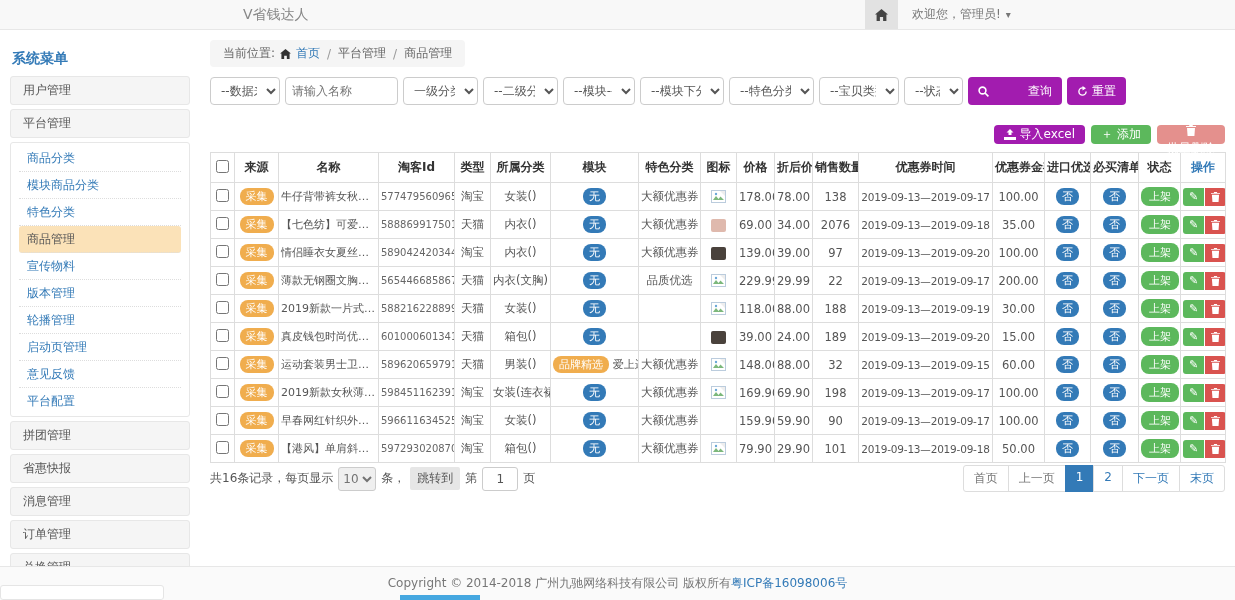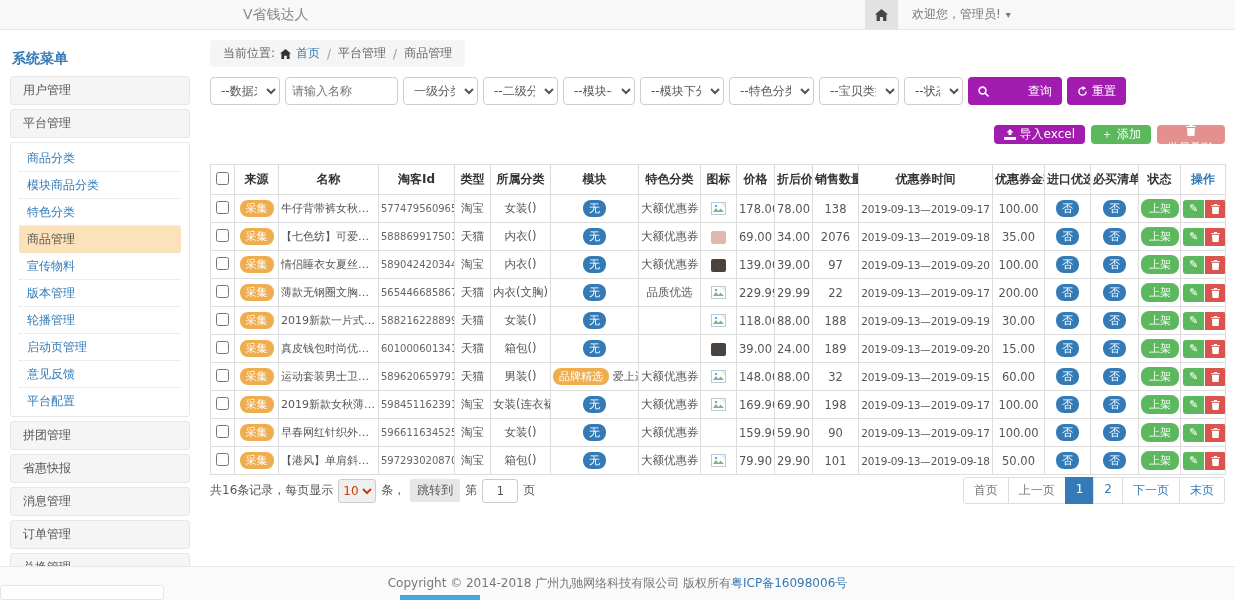--- a/index.html
+++ b/index.html
@@ -35,21 +35,21 @@
   }
   .btn { height:28px; border:none; border-radius:4px; color:#fff; padding:0 10px; font-size:12px;
          display:inline-flex; align-items:center; gap:4px; cursor:pointer; font-family:inherit; }
   .btn-primary { background:#a21caf;gap:39px; }
   .btn-info    { background:#a21caf; }
   .btn-success { background:#5cb85c; }
   .btn-danger-soft { background:#e4908d;flex-direction:column; }
   .toolbar { margin-top:20px; display:flex; justify-content:flex-end; gap:6px; }
   .toolbar .btn { height:19px; }
   
-  table { width:100%; border-collapse:collapse; margin-top:20px; table-layout:fixed;padding-left:48px; }
+  table { width:100%; border-collapse:collapse; margin-top:8px; table-layout:fixed;padding-left:48px; }
   th, td { border:1px solid #ddd; text-align:center; padding:4px 2px; font-size:11.5px; color:#555;
            overflow:hidden; white-space:nowrap; }
   th { color:#333; font-weight:bold; font-size:12px; padding:6px 2px; background:#fff; }
   th.op-head { color:#337ab7; }
   .c-id { font-size:10px; color:#666; }
   .c-time { font-size:10.5px; letter-spacing:-0.2px; }
   .c-name { font-size:11px; text-overflow:ellipsis; }
   .badge { display:inline-block; padding:2px 6px; border-radius:8px; color:#fff; font-size:11px; line-height:13px; }
   .badge-orange { background:#f0ad4e; }
   .badge-blue   { background:#337ab7; cursor:pointer; }
@@ -57,21 +57,21 @@
   .module-text { font-size:11px; color:#555; }
   .op-group { display:inline-flex; gap:1px; }
   .op-btn { display:inline-flex; width:21px; height:18px; border-radius:3px; align-items:center; justify-content:center;
             color:#fff; font-size:11px; cursor:pointer; }
   .op-edit { background:#5cb85c; border-radius:3px 0 0 3px; }
   .op-del  { background:#d9534f; border-radius:0 3px 3px 0; }
   .thumb { display:inline-block; width:15px; height:13px; border-radius:2px; vertical-align:middle; }
   
   .pager-row { margin-top:2px; display:flex; justify-content:space-between; align-items:center; }
   .pager-left { display:flex; align-items:center; gap:5px; color:#555; }
-  .pager-left select { height:24px; border:1px solid #ccc; border-radius:3px; font-family:inherit; font-size:12px; color:#c2410c; }
+  .pager-left select { height:24px; border:1px solid #ccc; border-radius:3px; font-family:inherit; font-size:12px; color:#737373; }
   .jump-btn { background:#e6e6e6; padding:3px 7px; border-radius:2px; color:#555; cursor:pointer; }
   .jump-input { width:36px; height:24px; border:1px solid #ccc; border-radius:3px; text-align:center; font-family:inherit; font-size:12px; color:#555; }
   .pages { display:flex; }
   .page-link { border:1px solid #ddd; padding:4px 10px; color:#337ab7; margin-left:-1px; cursor:pointer; background:#fff; }
   .page-link.dim { color:#777; }
   .page-link.active { background:#337ab7; color:#fff; border-color:#337ab7; }
   .page-link:first-child { border-radius:3px 0 0 3px; }
   .page-link:last-child  { border-radius:0 3px 3px 0; }
   
   footer { position:absolute; bottom:0; left:0; right:0; height:34px; background:#fafafa;

